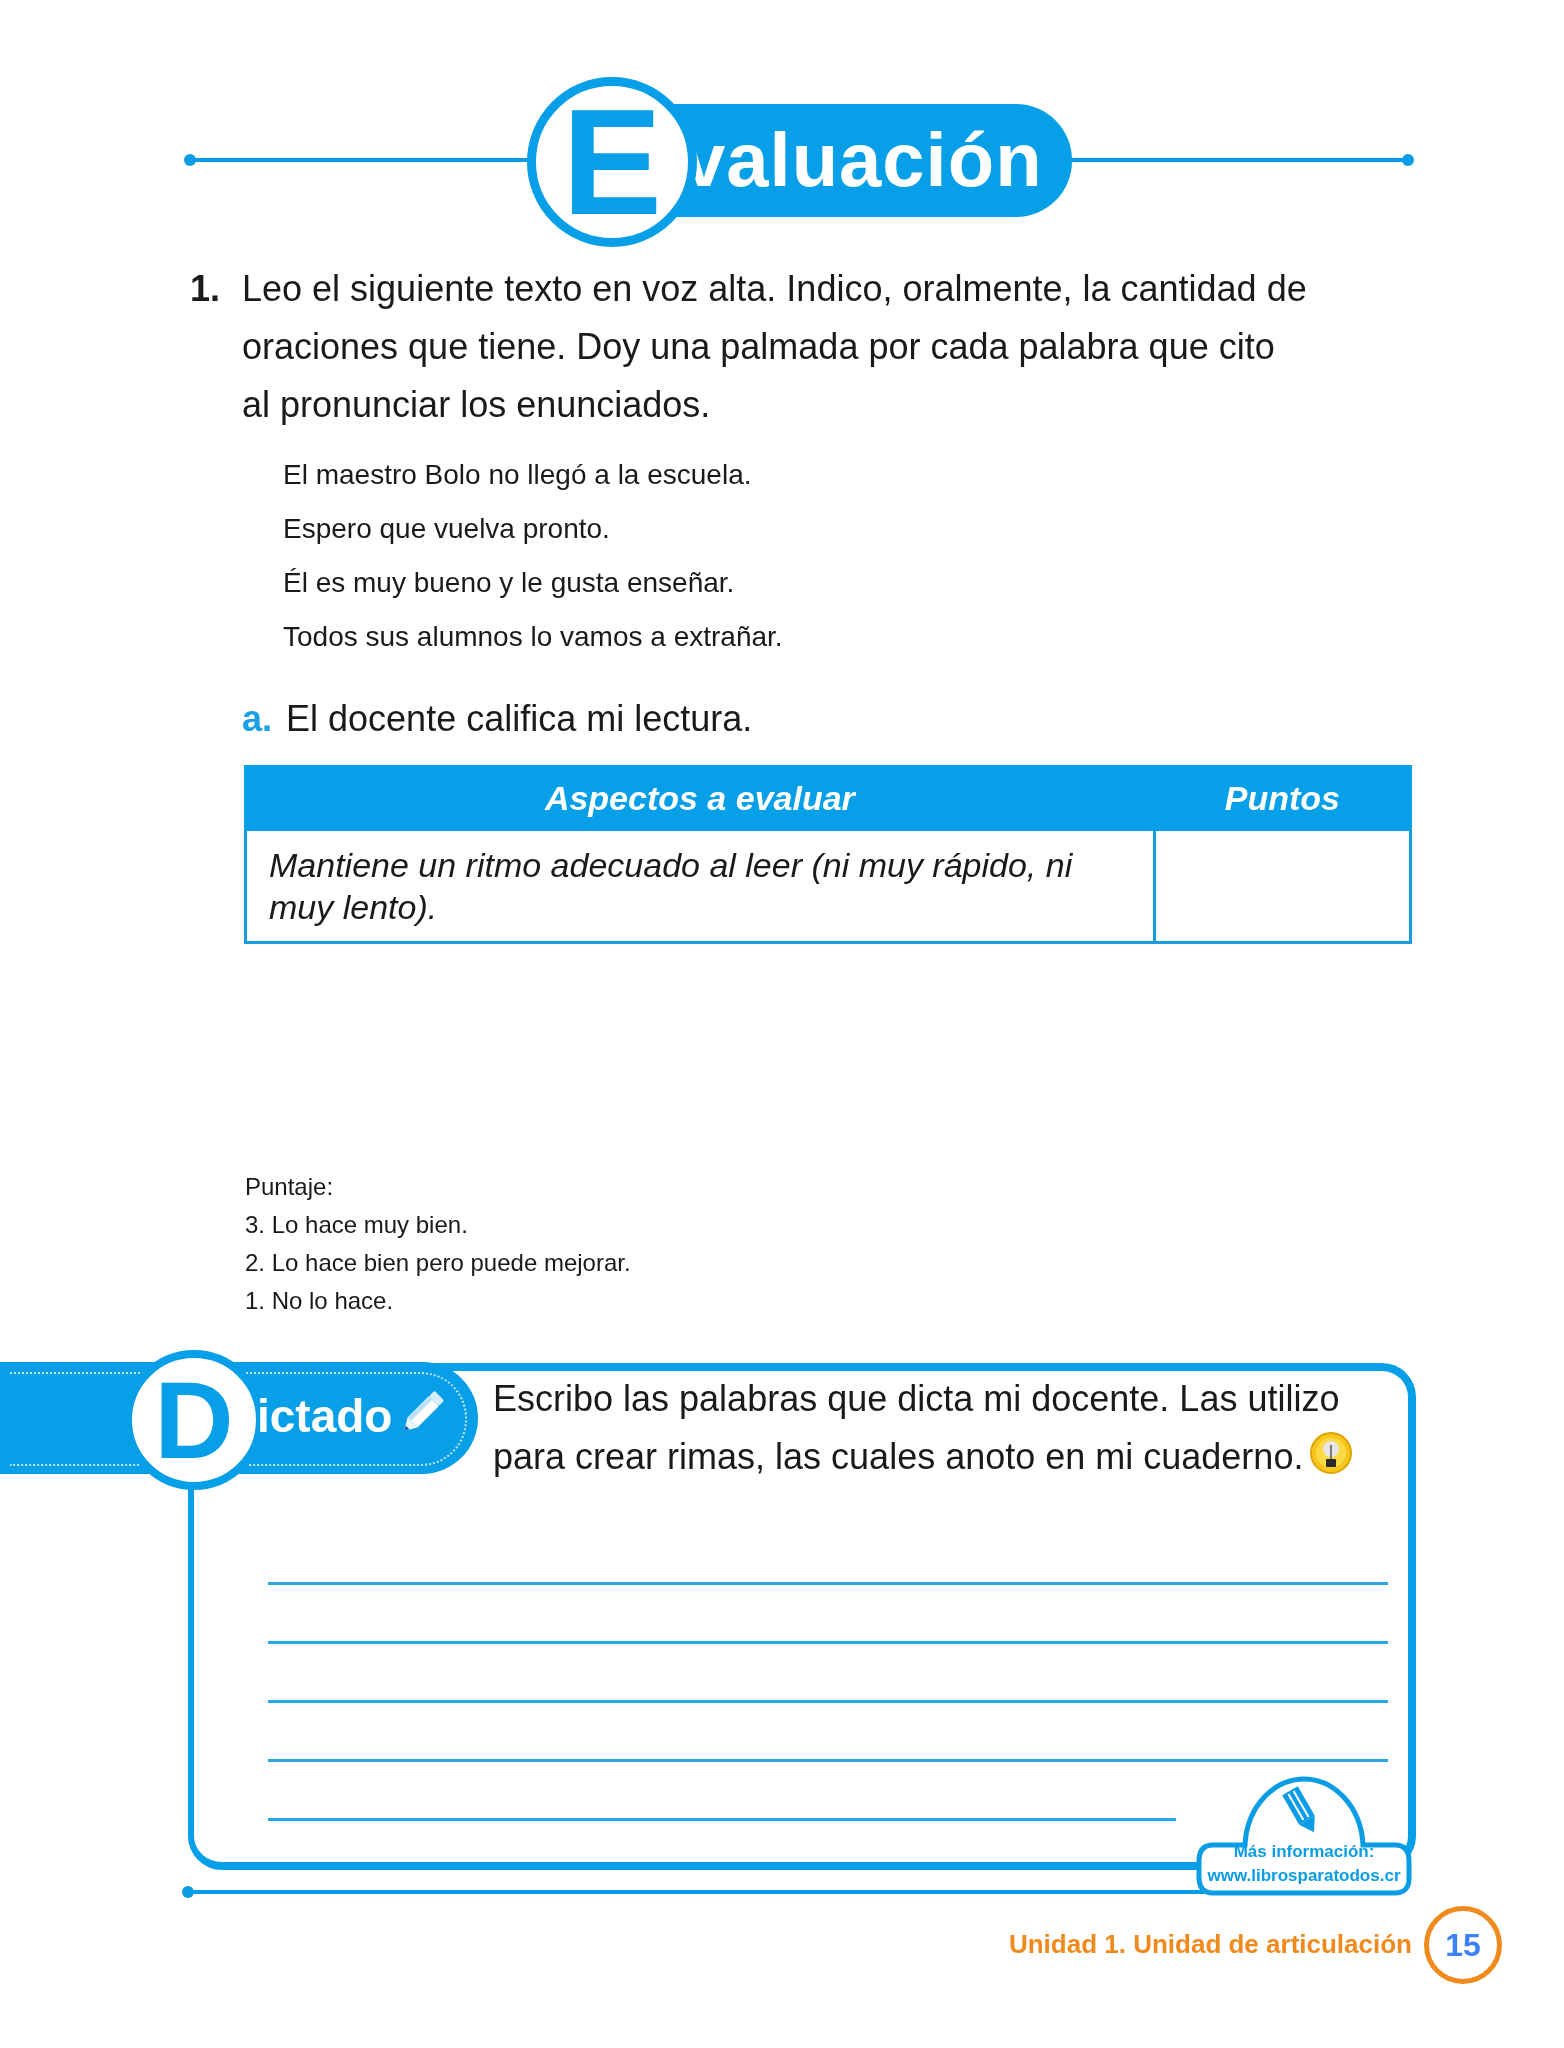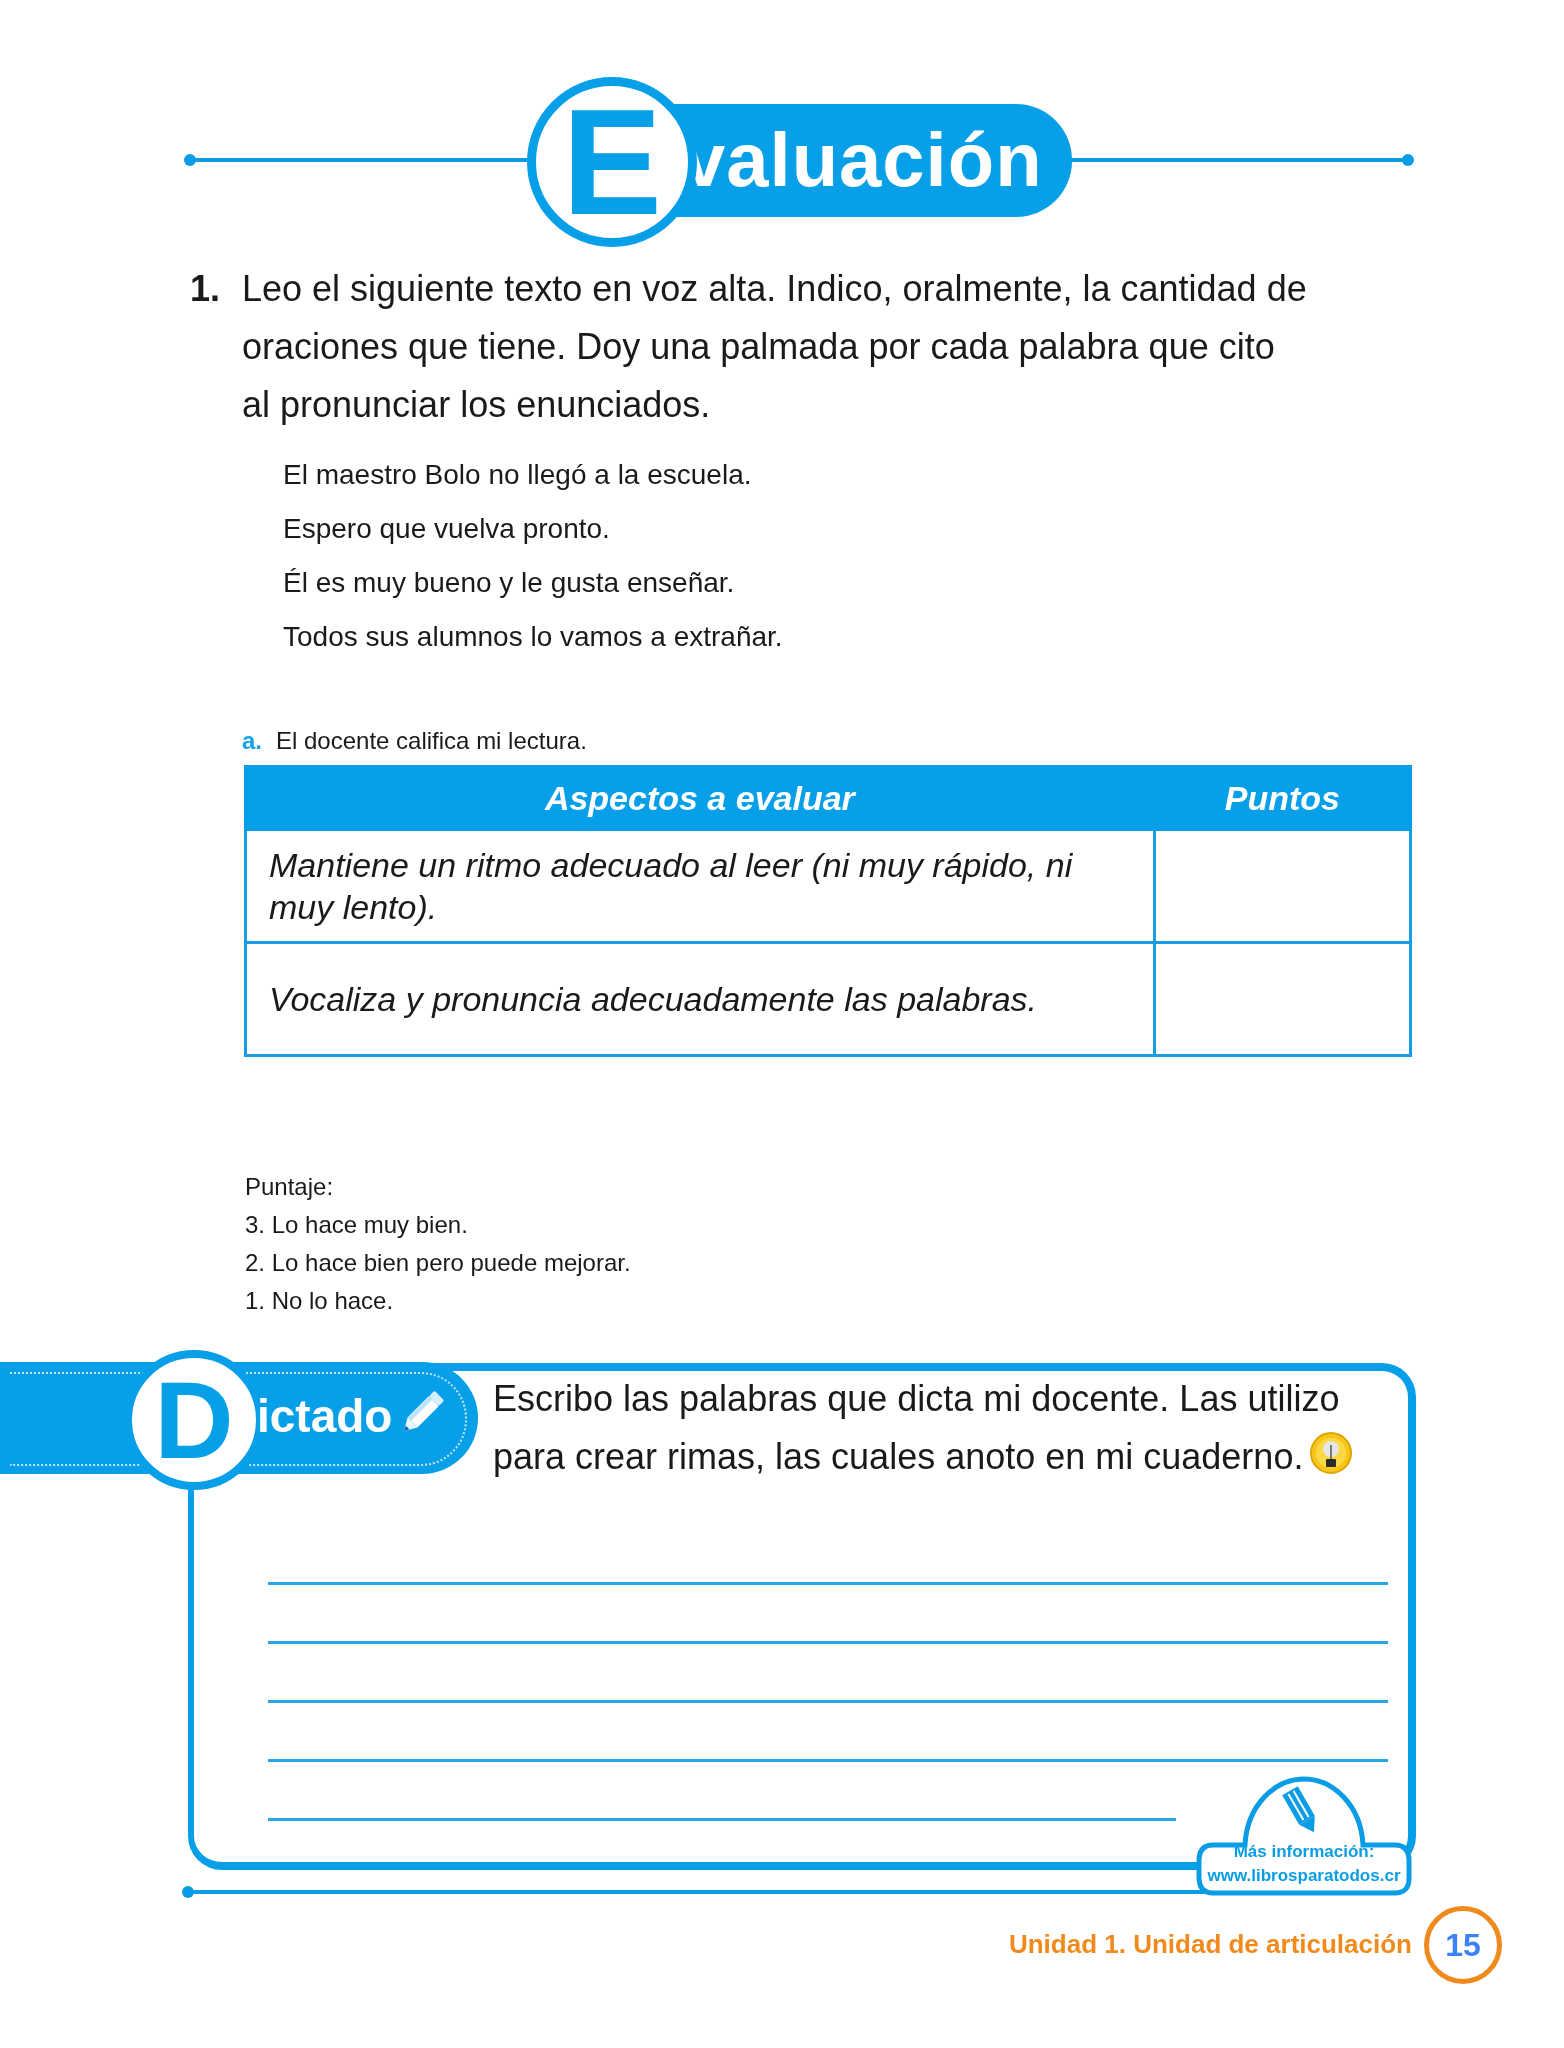--- a/index.html
+++ b/index.html
@@ -17,21 +17,21 @@
       border-radius: 50%; background: #ffffff; border: 9px solid #069fe8; }
     .title-letter { position: absolute; left: 527px; top: 77px; width: 170px; height: 170px;
       display: flex; align-items: center; justify-content: center;
       font-size: 150px; font-weight: bold; color: #069fe8; line-height: 1; }
 
     
     .num { position: absolute; color: #1aa0e6; font-weight: bold; }
     .body-text { font-size: 36px; line-height: 58px; color: #1a1a1a; }
     .instr { position: absolute; left: 242px; top: 260px; width: 1180px; }
     .poem { position: absolute; left: 283px; top: 448px; font-size: 28px; line-height: 54px; }
-    .sub-q { position: absolute; left: 242px; top: 716px; font-size: 24px; line-height: 50px; text-align: center; }
+    .sub-q { position: absolute; left: 242px; top: 694px; font-size: 36px; line-height: 50px; text-align: center; }
     .sub-letter { color: #1aa0e6; font-weight: bold; margin-right: 14px; }
 
     
     table.rubric { position: absolute; left: 244px; top: 765px; width: 1168px; border-collapse: collapse; font-style: italic; }
     table.rubric th { background: #069fe8; color: #ffffff; font-size: 34px; font-weight: bold;
       height: 60px; padding: 0; border: 3px solid #069fe8; }
     table.rubric th.c1 { border-right: 2px solid #ffffff; }
     table.rubric td { border: 3px solid #1a9be2; height: 110px; vertical-align: middle;
       font-size: 34px; line-height: 42px; padding: 0 22px; }
     table.rubric td.aspect { width: 850px; }
@@ -106,24 +106,20 @@
     <tr>
       <th class="c1">Aspectos a evaluar</th>
       <th>Puntos</th>
     </tr>
   </thead>
   <tbody>
     <tr>
       <td class="aspect">Mantiene un ritmo adecuado al leer (ni muy rápido, ni muy lento).</td>
       <td class="points"></td>
     </tr>
-    <tr>
-      <td class="aspect">Vocaliza y pronuncia adecuadamente las palabras.</td>
-      <td class="points"></td>
-    </tr>
   </tbody>
 </table>
 
 <div class="scoring">
   <div>Puntaje:</div>
   <div>3. Lo hace muy bien.</div>
   <div>2. Lo hace bien pero puede mejorar.</div>
   <div>1. No lo hace.</div>
 </div>
 

